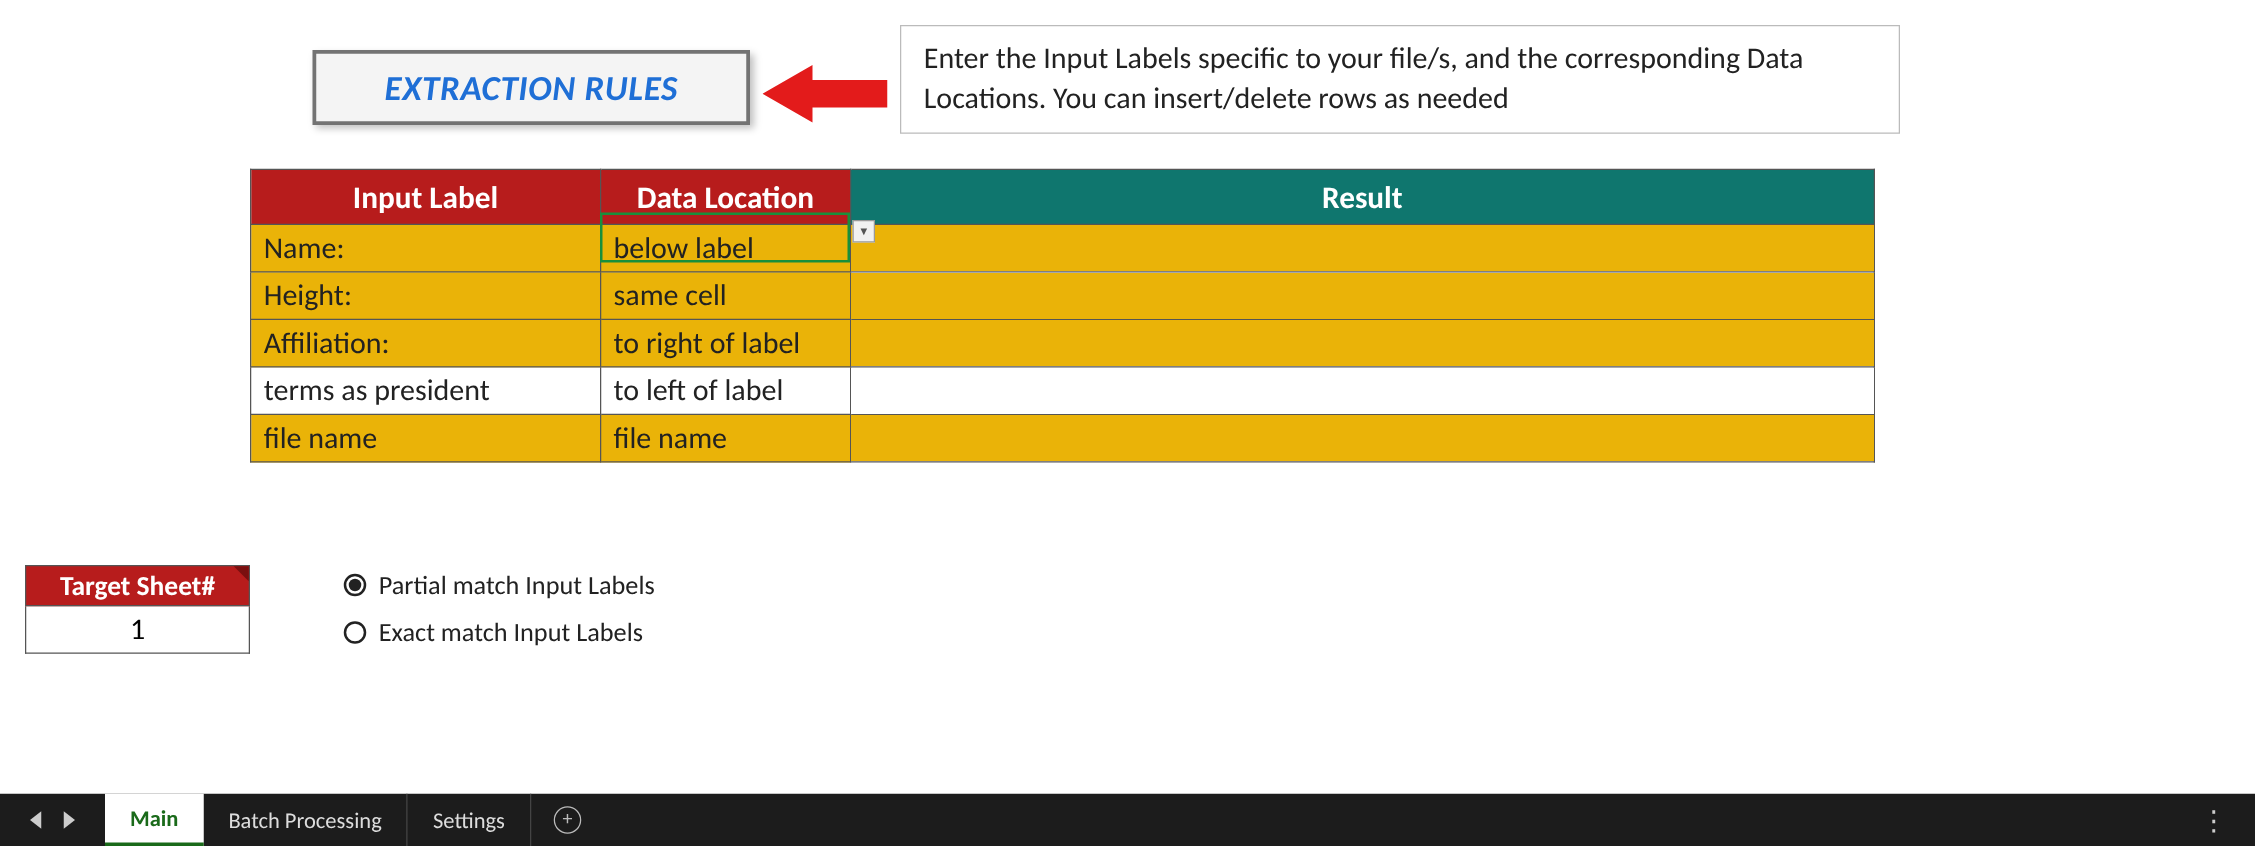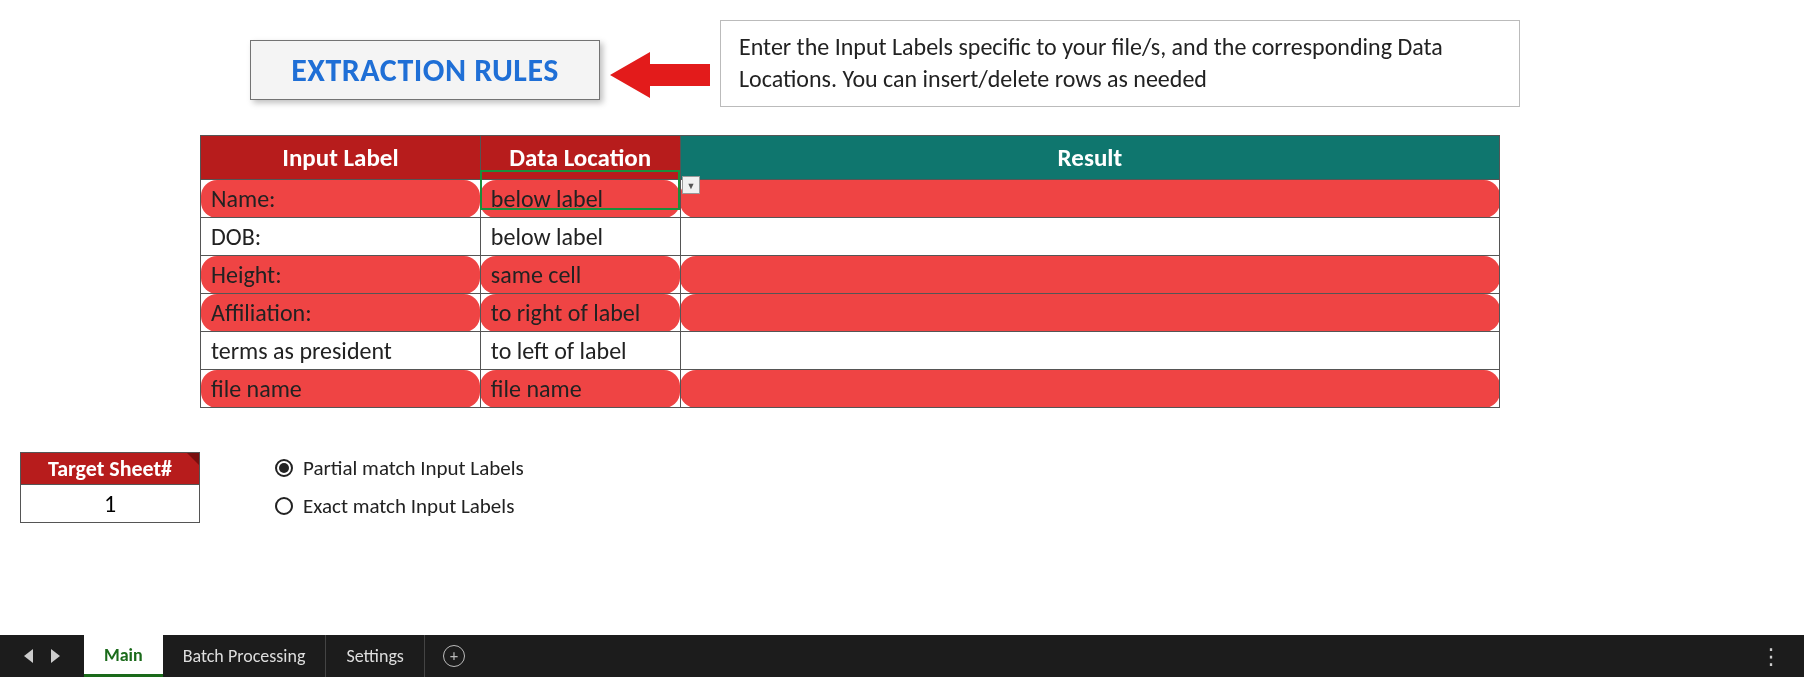--- a/index.html
+++ b/index.html
@@ -13,27 +13,28 @@
   }
 
   
   .title-box {
     position: absolute;
     left: 250px;
     top: 40px;
     width: 350px;
     height: 60px;
     background: #f4f4f4;
-    border: 1px solid #737373;
+    border: 3px solid #737373;
     box-shadow: 3px 3px 6px rgba(0,0,0,0.25);
     display: flex;
     align-items: center;
     justify-content: center;
-    font-size: 32px;
+    font-size: 28px;
     font-weight: bold;
+    font-style: italic;
     color: #1f6fd6;
     letter-spacing: 0.5px;
   }
 
   
   .arrow-wrap {
     position: absolute;
     left: 610px;
     top: 50px;
     width: 100px;
@@ -74,21 +75,21 @@
   .rules-table th.red { background: #b71c1c; }
   .rules-table th.blue { background: #0f766e; }
   .rules-table td {
     border: 1px solid #555;
     padding: 4px 10px;
     background: #ffffff;
     color: #222;
     height: 38px;
     vertical-align: middle;
   }
-  .rules-table tr.alt td { background: #ef4444; border-radius: 16px; }
+  .rules-table tr.alt td { background: #eab308; }
   .rules-table td.result { position: relative; }
   .col-input { width: 280px; }
   .col-loc   { width: 200px; }
   .col-res   { width: 820px; }
 
   
   .dd-btn {
     position: absolute;
     left: 682px;
     top: 176px;
@@ -264,25 +265,20 @@
       <th class="red">Data Location</th>
       <th class="blue">Result</th>
     </tr>
   </thead>
   <tbody>
     <tr class="alt">
       <td>Name:</td>
       <td>below label</td>
       <td class="result"></td>
     </tr>
-    <tr>
-      <td>DOB:</td>
-      <td>below label</td>
-      <td class="result"></td>
-    </tr>
     <tr class="alt">
       <td>Height:</td>
       <td>same cell</td>
       <td class="result"></td>
     </tr>
     <tr class="alt">
       <td>Affiliation:</td>
       <td>to right of label</td>
       <td class="result"></td>
     </tr>

